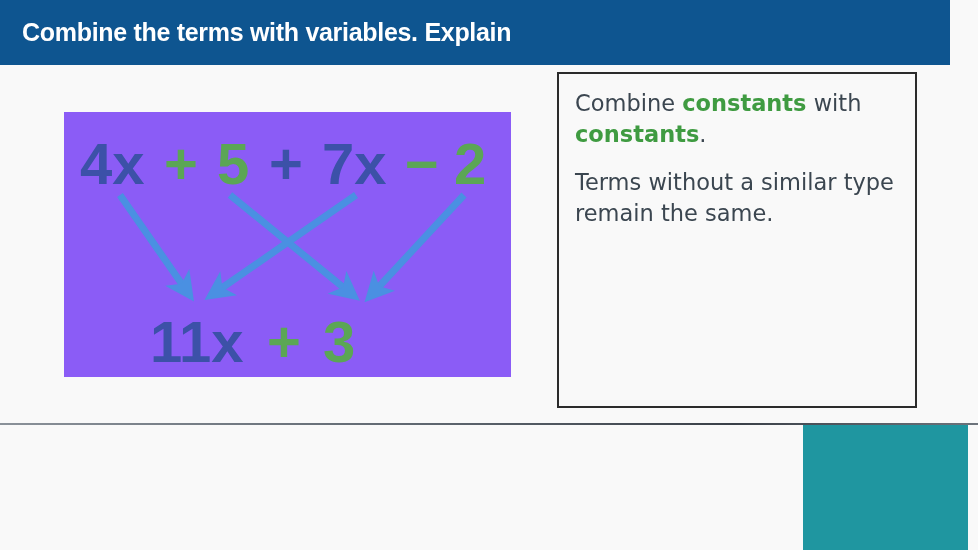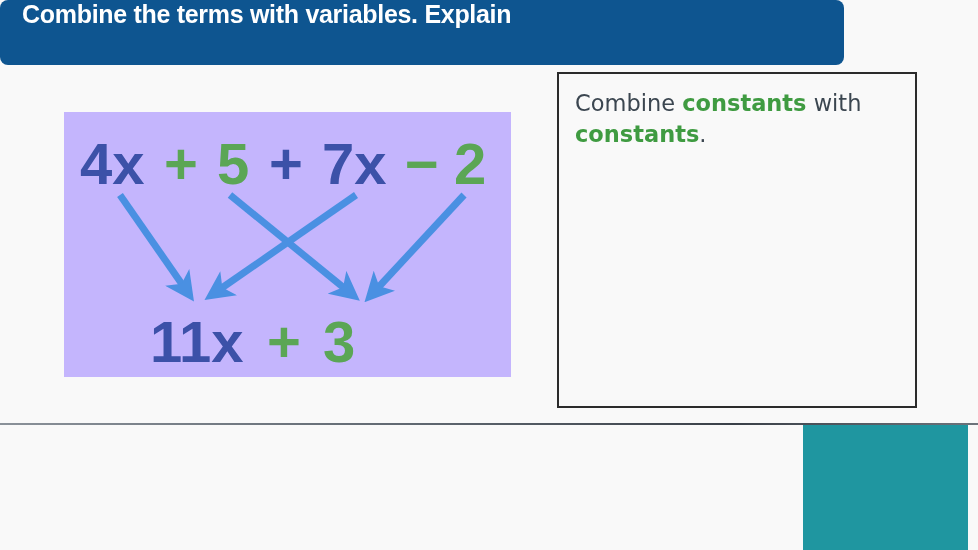--- a/index.html
+++ b/index.html
@@ -14,25 +14,25 @@
     font-family: "Liberation Sans", sans-serif;
     overflow: hidden;
     position: relative;
   }
 
   
   #header-bar {
     position: absolute;
     left: 0;
     top: 0;
-    width: 844px;
+    width: 950px;
     height: 65px;
     background: #0e5590;
     display: flex;
-    border-radius: 8px;
+    align-items: center;
   }
   #header-title {
     color: #ffffff;
     font-family: "Liberation Sans", sans-serif;
     font-size: 25px;
     font-weight: bold;
     letter-spacing: -0.3px;
     padding-left: 22px;
     white-space: nowrap;
   }
@@ -47,21 +47,21 @@
     background: #f9f9f9;
   }
 
   
   #diagram-panel {
     position: absolute;
     left: 64px;
     top: 47px;
     width: 447px;
     height: 265px;
-    background: #c4b5fd;
+    background: #8b5cf6;
   }
   #diagram-svg {
     display: block;
     width: 447px;
     height: 265px;
   }
   .eq-term-var { fill: #3c51a8; }
   .eq-term-const { fill: #5ba655; }
 
   
@@ -155,20 +155,23 @@
     </svg>
   </div>
 
   <div id="explain-box">
 
     <p class="explain-para">
       <span>Combine </span><span class="hl-green">constants</span><span> with </span><span class="hl-green">constants</span><span>.</span>
     </p>
 
 
+    <p class="explain-para">
+      <span>Terms without a similar type remain the same.</span>
+    </p>
 
   </div>
 
 </div>
 
 <div id="footer-divider"></div>
 <div id="footer-area"></div>
 <div id="footer-accent-block"></div>
 
 </body></html>

